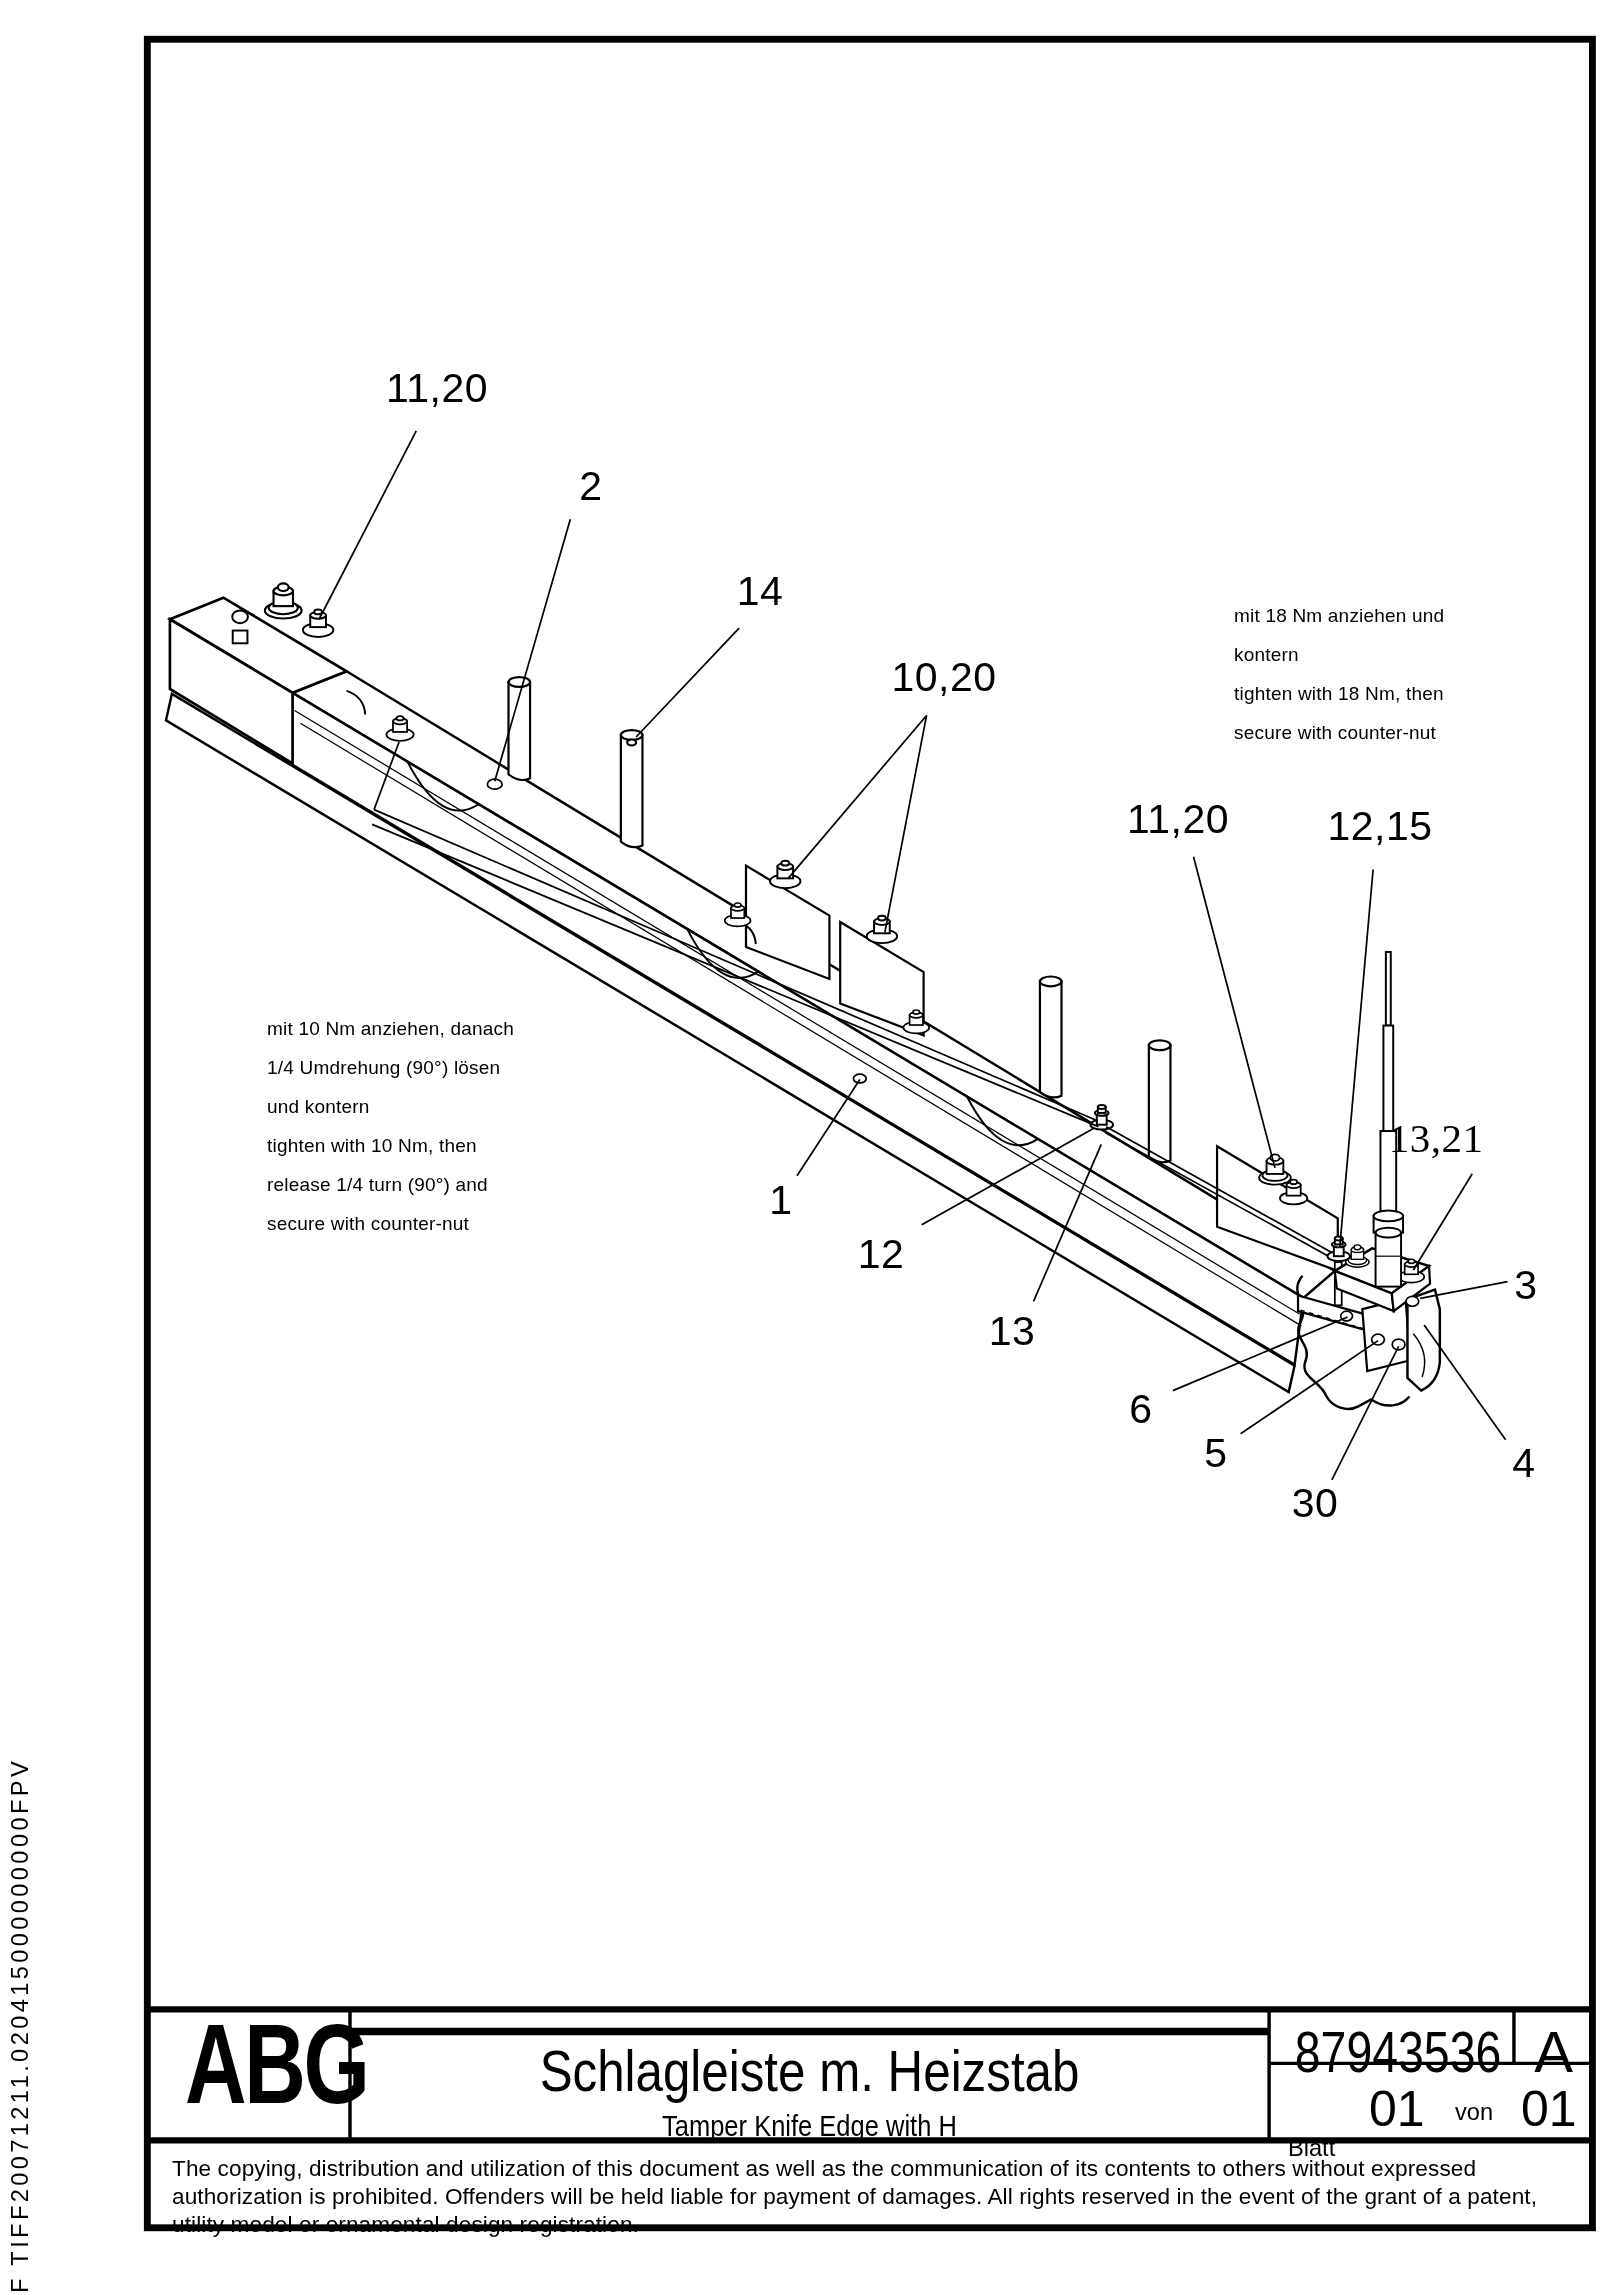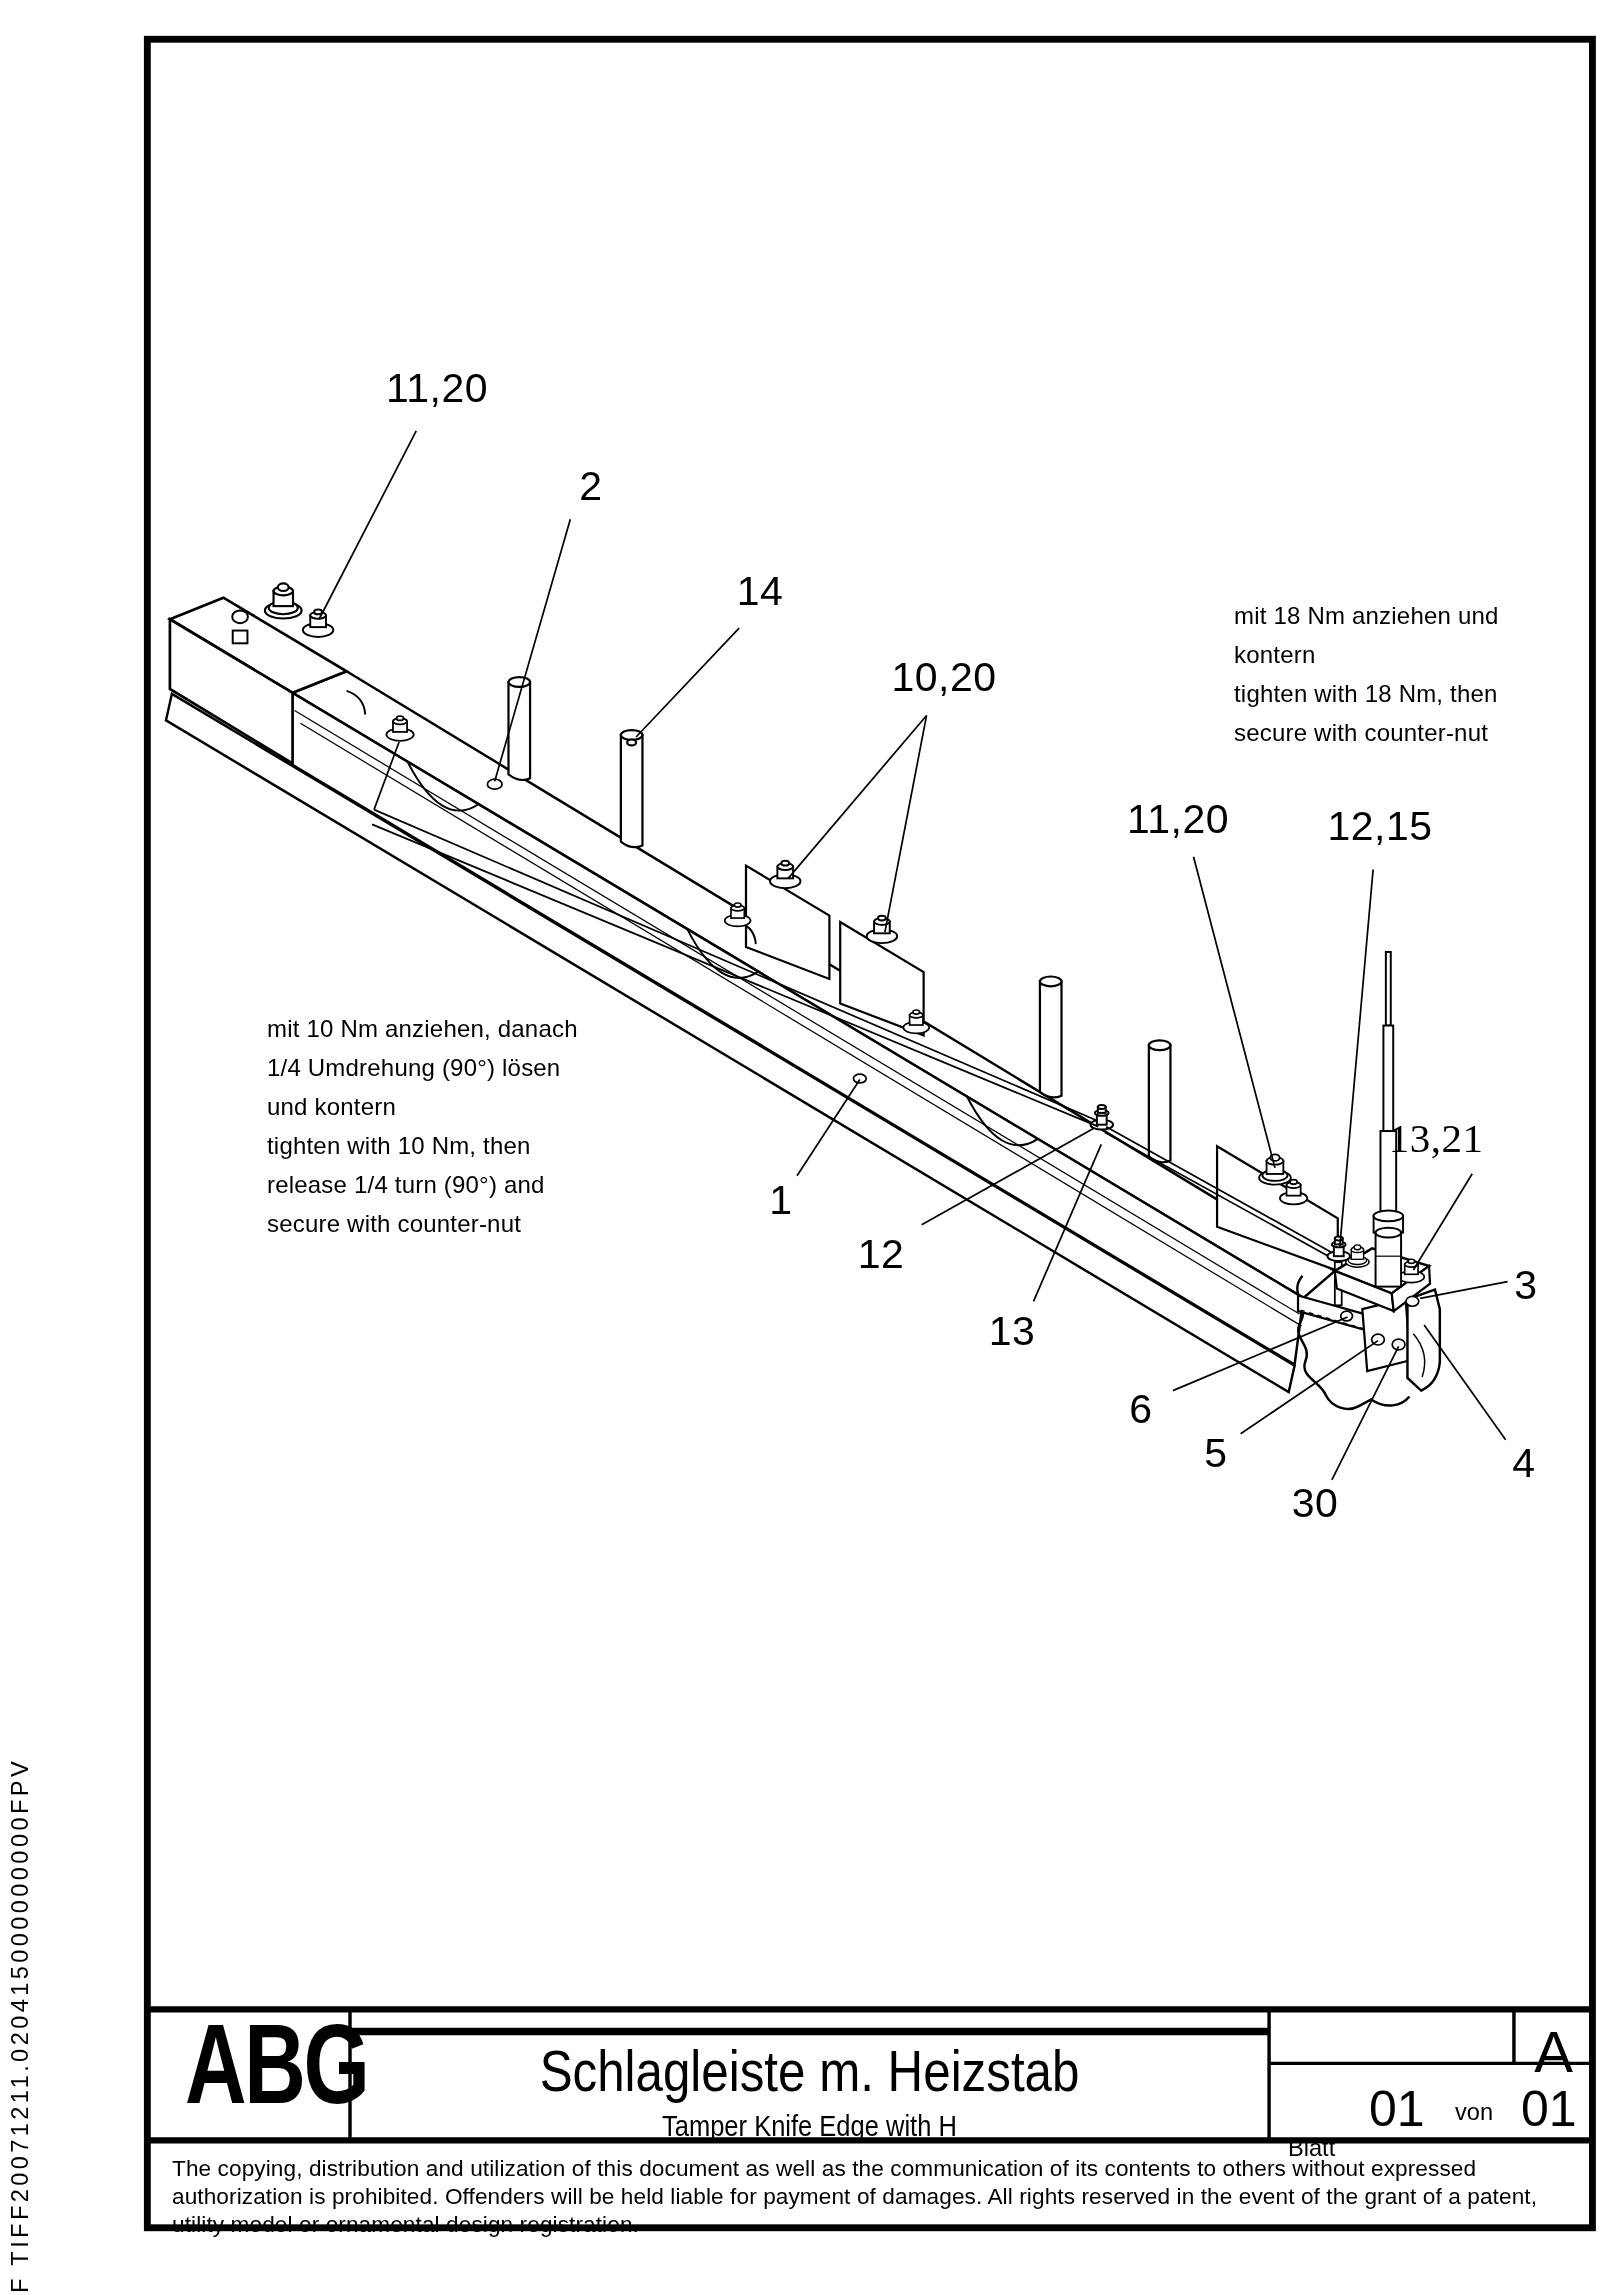--- a/index.html
+++ b/index.html
@@ -1,21 +1,21 @@
 <!DOCTYPE html>
 <html style="font-size:7.9px"><head>
 <meta charset="utf-8">
 <style>
   html,body{margin:0;padding:0;background:#ffffff;}
   .page{position:relative;width:1623px;height:2295px;background:#ffffff;overflow:hidden;
         font-family:"Liberation Sans",sans-serif;color:#000;}
   .page svg{position:absolute;left:0;top:0;}
   .callout{position:absolute;transform:translate(-50%,-50%);font-size:41px;line-height:1;
            letter-spacing:0.5px;}
-  .ann{position:absolute;font-size:24px;line-height:39px;letter-spacing:0.2px;}
+  .ann{position:absolute;font-size:19px;line-height:39px;letter-spacing:0.2px;}
   .cx85{display:inline-block;transform:scaleX(.85);transform-origin:center;}
   .cx80{display:inline-block;transform:scaleX(.80);transform-origin:center;}
   .abg{position:absolute;left:165px;top:2021px;width:187px;height:88px;text-align:center;
        font-size:104px;font-weight:800;line-height:86px;letter-spacing:-2.9px;}
   .abg span{display:inline-block;transform:scaleX(.82) scaleY(1.08);transform-origin:center;}
   .schutz{position:absolute;left:350px;top:2011px;width:919px;text-align:center;font-size:17.7px;}
   .titlede{position:absolute;left:350px;top:2037px;width:919px;text-align:center;font-size:58px;}
   .titleen{position:absolute;left:350px;top:2109px;width:919px;text-align:center;font-size:30px;}
   .dwgno{position:absolute;left:1269px;top:2018px;width:245px;text-align:center;font-size:58px;}
   .rev{position:absolute;left:1514px;top:2018px;width:79px;text-align:center;font-size:58px;}
@@ -209,20 +209,21 @@
     <div>1/4 Umdrehung (90°) lösen</div>
     <div>und kontern</div>
     <div>tighten with 10 Nm, then</div>
     <div>release 1/4 turn (90°) and</div>
     <div>secure with counter-nut</div>
   </div>
 
   <div class="abg"><span>ABG</span></div>
   <div class="titlede"><span class="cx85">Schlagleiste m. Heizstab</span></div>
   <div class="titleen"><span class="cx85">Tamper Knife Edge with H</span></div>
+  <div class="dwgno"><span class="cx80">87943536</span></div>
   <div class="rev">A</div>
   <div class="sheet-small" style="left:1288px;top:2097px;margin-top:38px;">Blatt</div>
   <div class="sheet-big" style="left:1369px;top:2080px;">01</div>
   <div class="sheet-small" style="left:1455px;top:2099px;">von</div>
   <div class="sheet-big" style="left:1521px;top:2080px;">01</div>
 
   <div class="disclaimer" style="white-space:normal;">The copying, distribution and utilization of this document as well as the communication of its contents to others without expressed authorization is prohibited. Offenders will be held liable for payment of damages. All rights reserved in the event of the grant of a patent, utility model or ornamental design registration.</div>
 
   <div class="sidecode">F TIFF20071211.020415000000000FPV</div>
 

